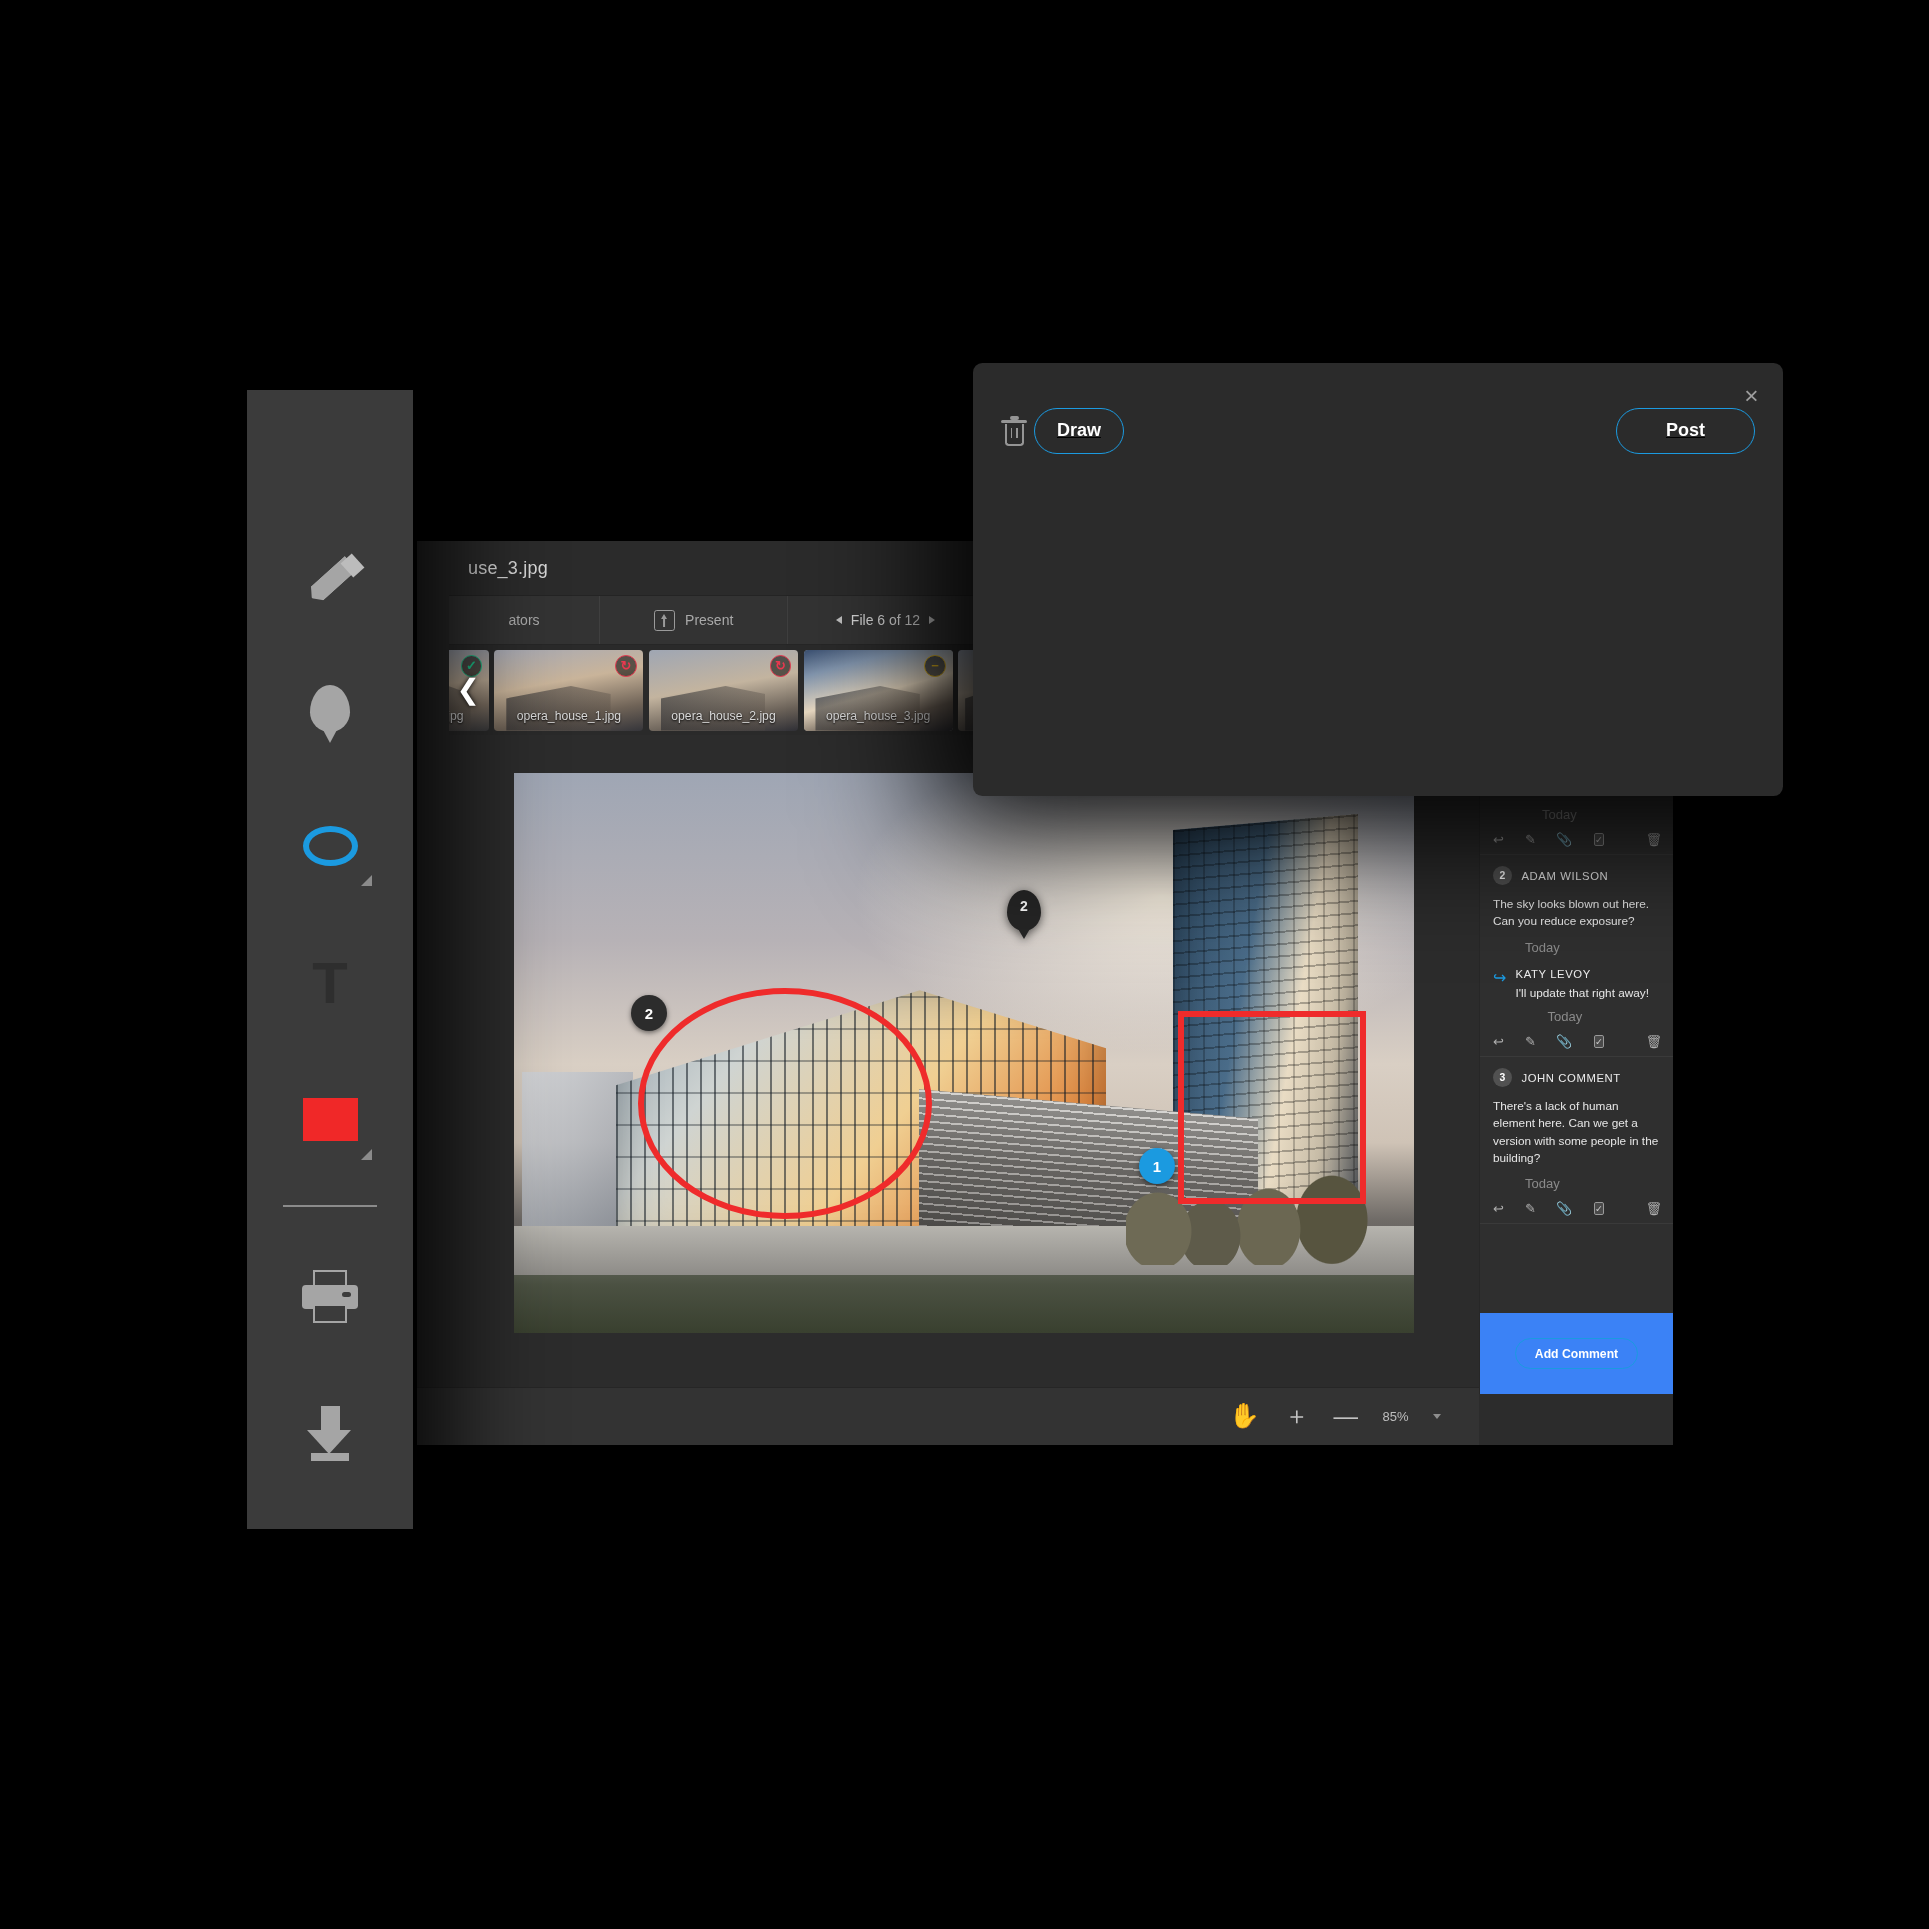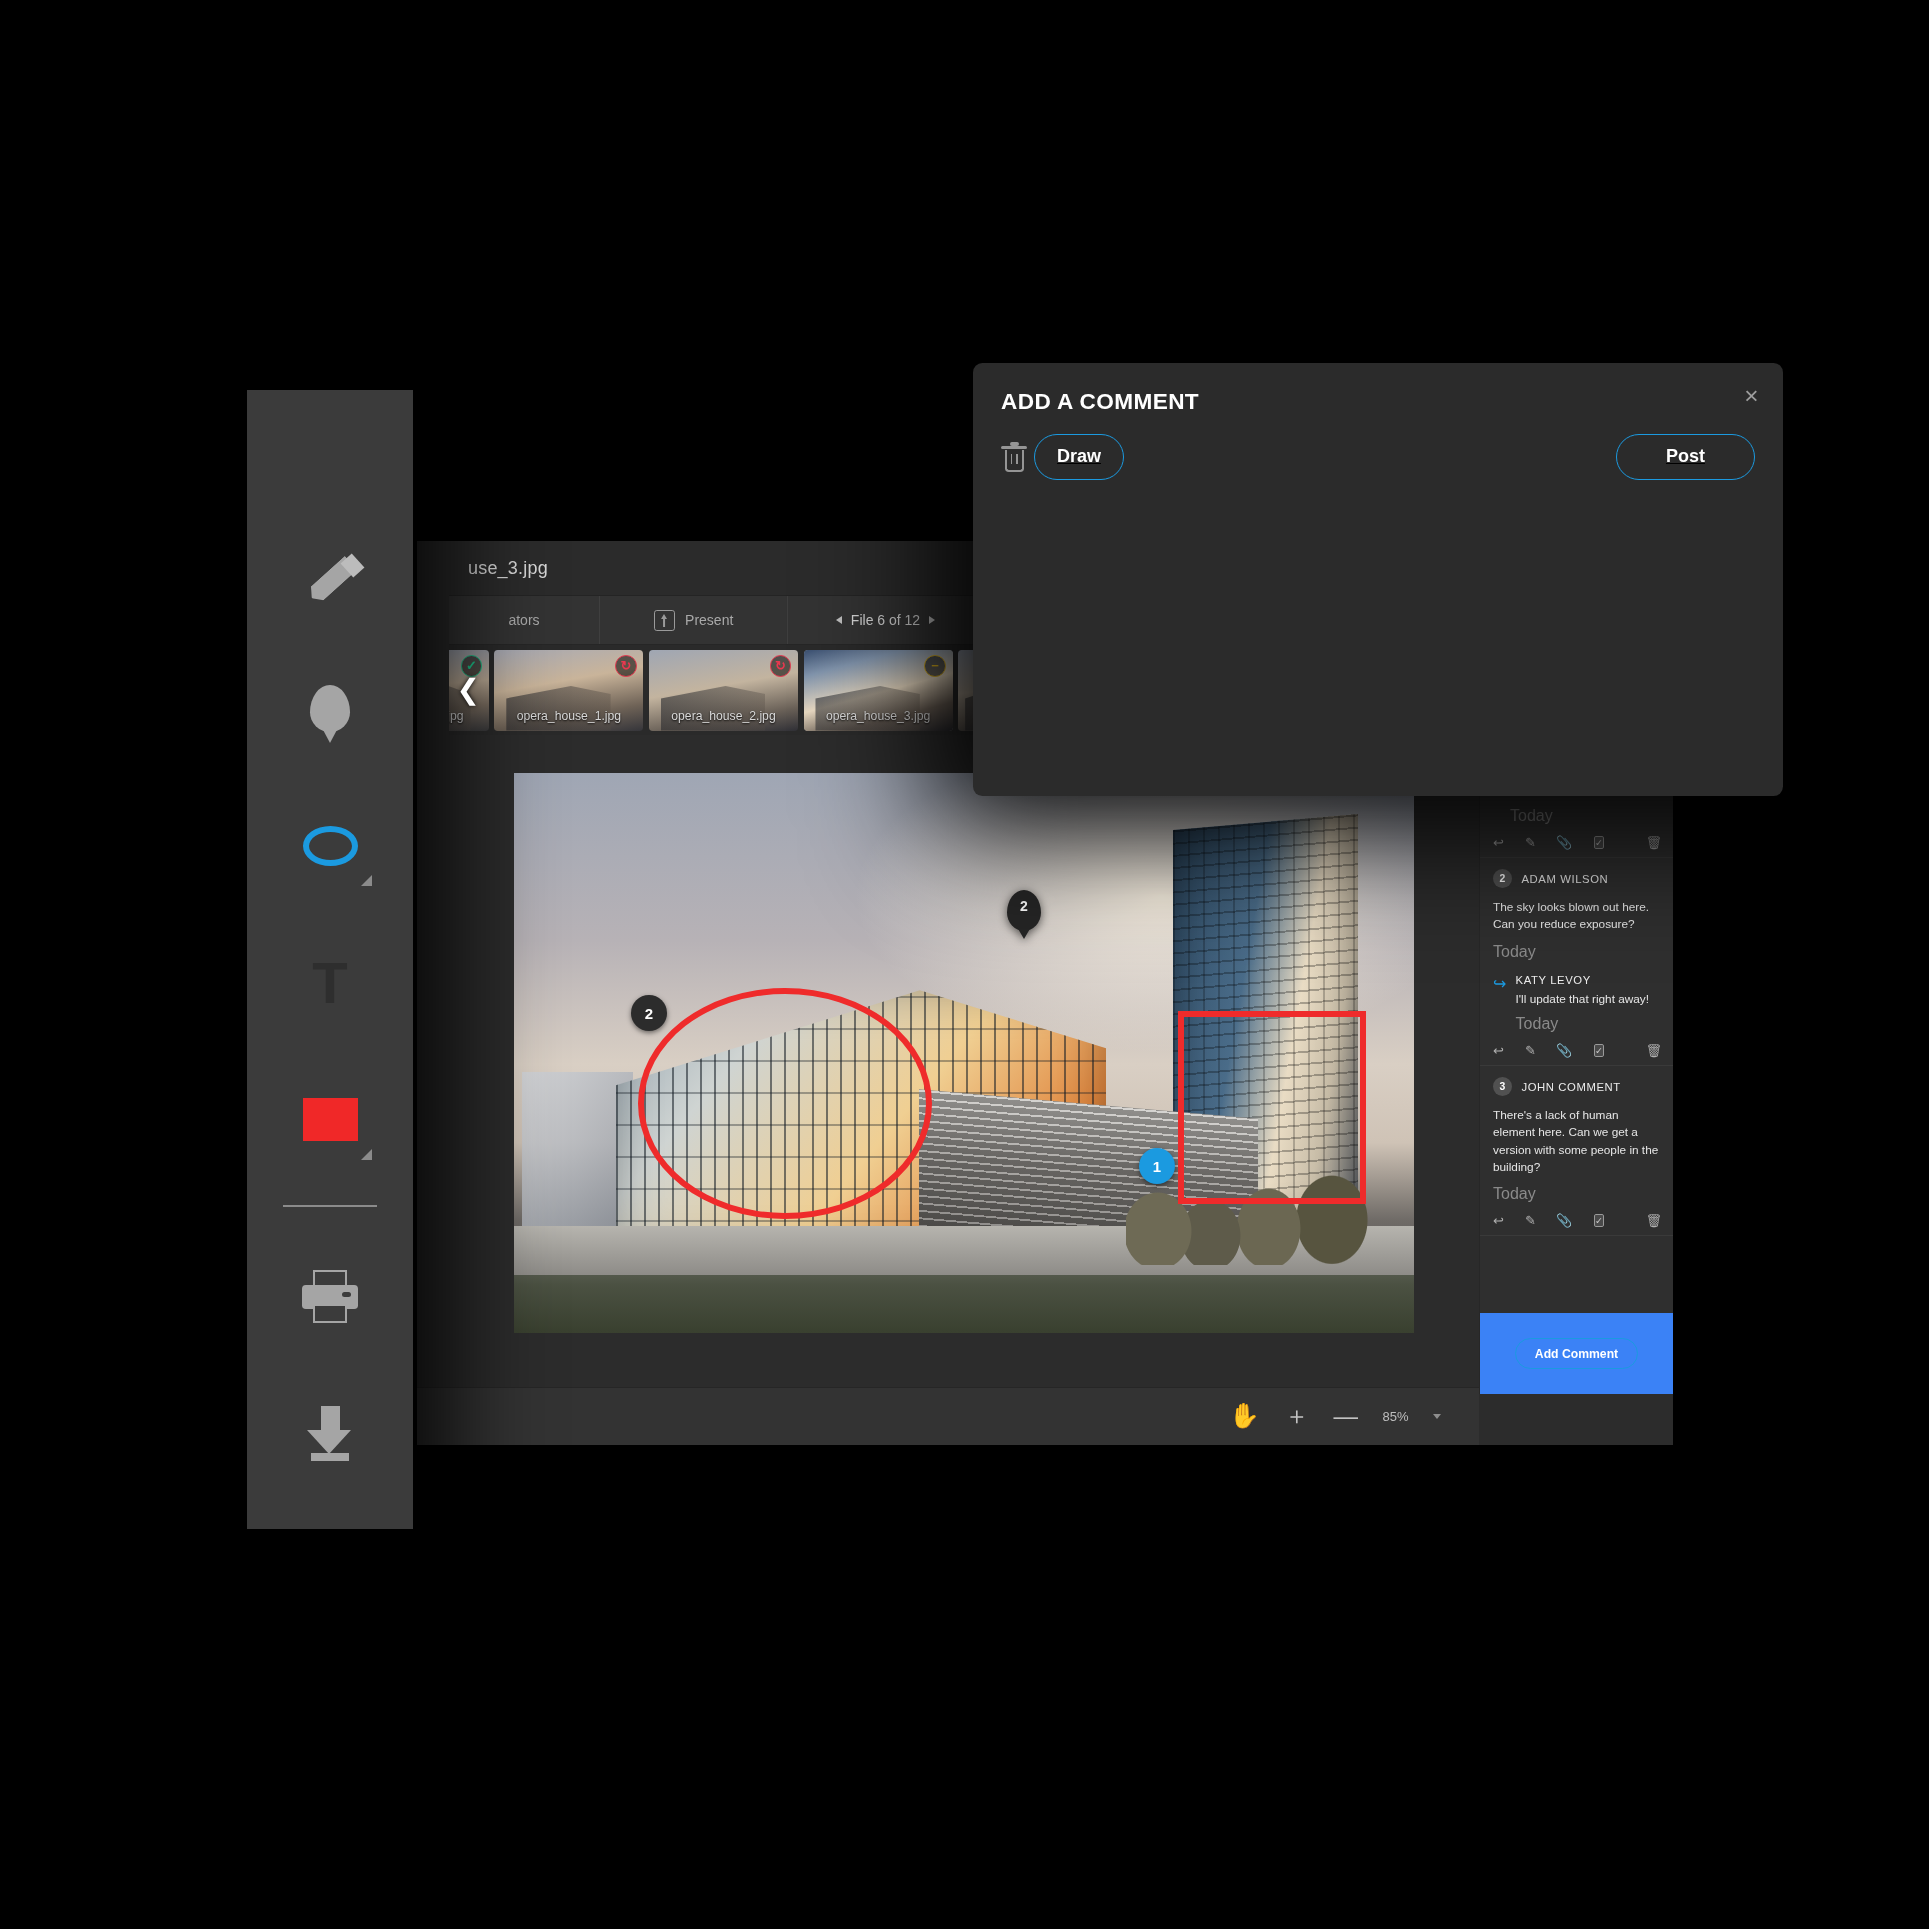--- a/index.html
+++ b/index.html
@@ -270,21 +270,21 @@
   .c-scroll { flex:1; overflow:hidden; }
   .c-item { padding: 11.3px 13px 7.5px 13px; border-bottom:0.9px solid #3a3a3a; }
   .c-head { display:flex; align-items:center; gap:9.4px; margin-bottom:11.3px;}
   .c-num {
     width:19px;height:19px;border-radius:50%;background:#515151;color:#fff;
     display:flex;align-items:center;justify-content:center;font-size:10.4px;font-weight:bold;
     flex:0 0 auto;
   }
   .c-name { font-size:11.3px; color:#ececec; letter-spacing:0.6px; font-weight:normal;}
   .c-body { font-size:11.8px; line-height:1.45; color:#e6e6e6; }
-  .c-time { font-size:16px; color:#8a8a8a; margin-top:9.4px;}
+  .c-time { font-size:13px; color:#8a8a8a; margin-top:9.4px;margin-left:32px;}
   .c-actions { display:flex; align-items:center; gap:21px; margin-top:11.3px;}
   .c-actions .spacer { flex:1; }
   .c-act { color:#b0b0b0; font-size:13px; cursor:pointer; line-height:1;}
   .c-reply { margin-top:13px; padding-left: 22.6px; position:relative;}
   .c-reply-arrow {
     position:absolute; left:0; top:1.9px; color:#1b9ae0; font-size:16px; line-height:1;
   }
   .c-indent-body { font-size:11.8px; color:#e6e6e6; margin-top:5.6px;}
   .c-foot {
     height: 81px; background:#3b82f6; display:flex; align-items:center; justify-content:center;
@@ -626,21 +626,20 @@
     <div class="tool">
       <span class="ic-dl">
         <span class="shaft"></span>
           <span class="head"></span>
           <span class="base"></span>
       </span>
     </div>
   </div>
 
   <div class="modal">
-    <div class="modal-title">ADD A COMMENT</div>
     <div class="modal-close">×</div>
 
 
     <div class="modal-foot">
       <span class="trash">
         <span class="hndl"></span>
           <span class="lid"></span>
           <span class="can"></span>
       </span>
       <button class="mbtn draw">Draw</button>

